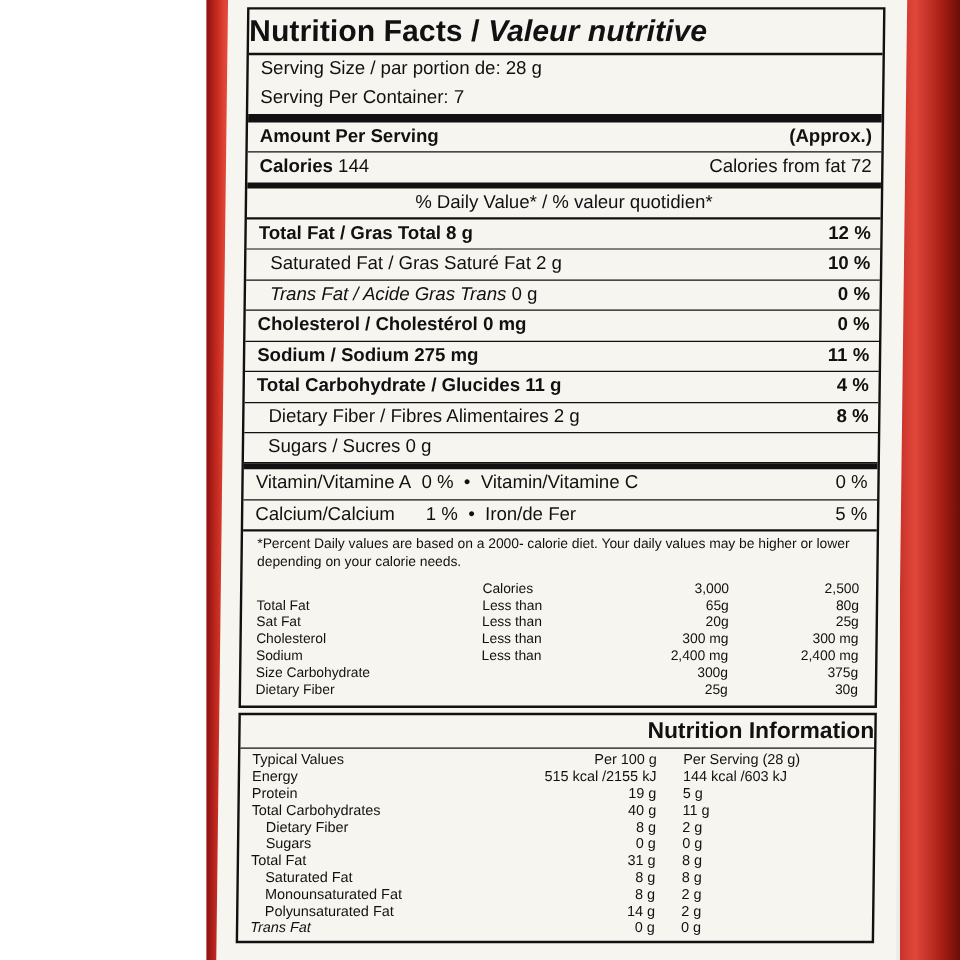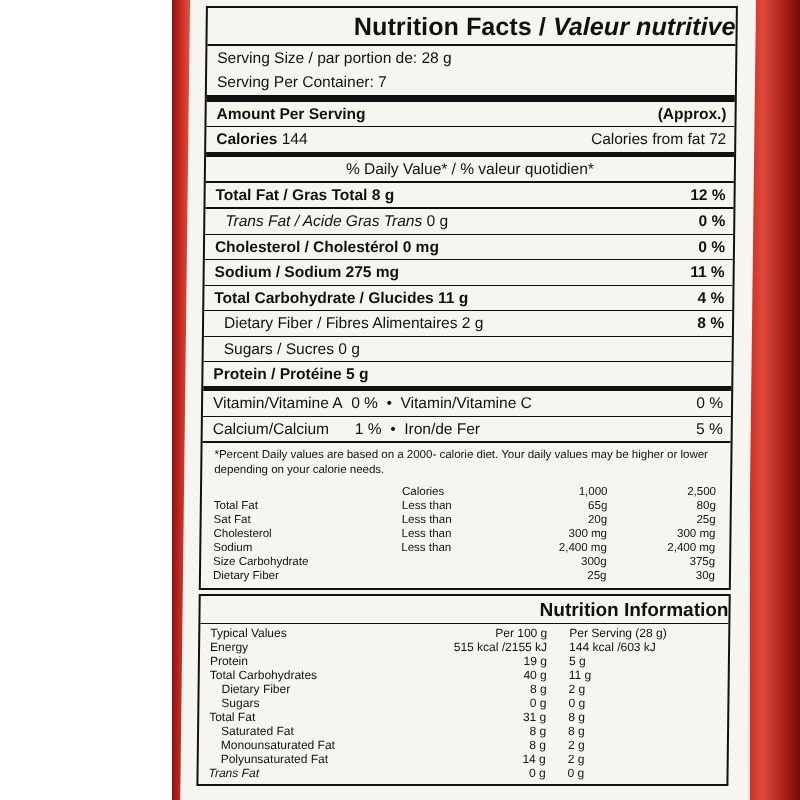--- a/index.html
+++ b/index.html
@@ -45,21 +45,21 @@
     position: absolute;
     left: 10px; top: 6px; right: 12px; bottom: 0;
   }
   .nf-box {
     border: 2px solid #111;
     background: #f7f5ef;
     padding: 0;
     margin: 0 6px 0 6px;
   }
   .nf-title {
-    text-align: right;
+    text-align: left;
     font-size: 25px;
     font-weight: bold;
     letter-spacing: 0.1px;
     padding: 4px 0 3px 0;
   }
   .nf-title .ital { font-style: italic; font-weight: bold; }
   .row {
     padding: 2px 8px 2px 10px;
     font-size: 15.5px;
     line-height: 1.32;
@@ -156,20 +156,24 @@
         <div class="rule-thick2"></div>
         <div class="dv-center">% Daily Value* / % valeur quotidien*</div>
 
         <div class="rule-med"></div>
         <div class="row flex">
           <span class="bold"><span>Total Fat / Gras Total</span> <span>8 g</span></span>
           <span class="bold">12 %</span>
         </div>
 
         <div class="rule-thin"></div>
+        <div class="row flex indent1">
+          <span><span>Saturated Fat / Gras Saturé Fat</span> <span>2 g</span></span>
+          <span class="bold">10 %</span>
+        </div>
 
         <div class="rule-thin"></div>
         <div class="row flex indent1">
           <span><span class="ital">Trans Fat / Acide Gras Trans</span> <span>0 g</span></span>
           <span class="bold">0 %</span>
         </div>
 
         <div class="rule-thin"></div>
         <div class="row flex">
           <span class="bold"><span>Cholesterol / Cholestérol</span> <span>0 mg</span></span>
@@ -194,24 +198,20 @@
           <span class="bold">8 %</span>
         </div>
 
         <div class="rule-thin"></div>
         <div class="row flex indent1">
           <span><span>Sugars / Sucres</span> <span>0 g</span></span>
           <span class="bold"></span>
         </div>
 
         <div class="rule-thin"></div>
-        <div class="row flex">
-          <span class="bold"><span>Protein / Protéine</span> <span>5 g</span></span>
-          <span class="bold"></span>
-        </div>
 
         <div class="rule-thick2"></div>
         <div class="row flex">
           <span><span>Vitamin/Vitamine A</span>&nbsp; <span>0 %</span>&nbsp;&nbsp;•&nbsp; <span>Vitamin/Vitamine C</span></span>
           <span>0 %</span>
         </div>
 
         <div class="rule-thin"></div>
         <div class="row flex">
           <span><span>Calcium/Calcium</span>&nbsp;&nbsp;&nbsp;&nbsp;&nbsp; <span>1 %</span>&nbsp;&nbsp;•&nbsp; <span>Iron/de Fer</span></span>
@@ -220,21 +220,21 @@
 
         <div class="rule-med"></div>
         <div class="footnote">*Percent Daily values are based on a 2000- calorie diet. Your daily values may be higher or lower depending on your calorie needs.</div>
 
         <div class="dvwrap">
           <table class="dvtable">
             <tbody>
                 <tr class="dvhead">
               <td></td>
               <td class="c2">Calories</td>
-              <td class="c3">1,000</td>
+              <td class="c3">3,000</td>
               <td class="c4">2,500</td>
             </tr>
             <tr>
               <td>Total Fat</td>
               <td class="c2">Less than</td>
               <td class="c3">65g</td>
               <td class="c4">80g</td>
             </tr>
             <tr>
               <td>Sat Fat</td>

